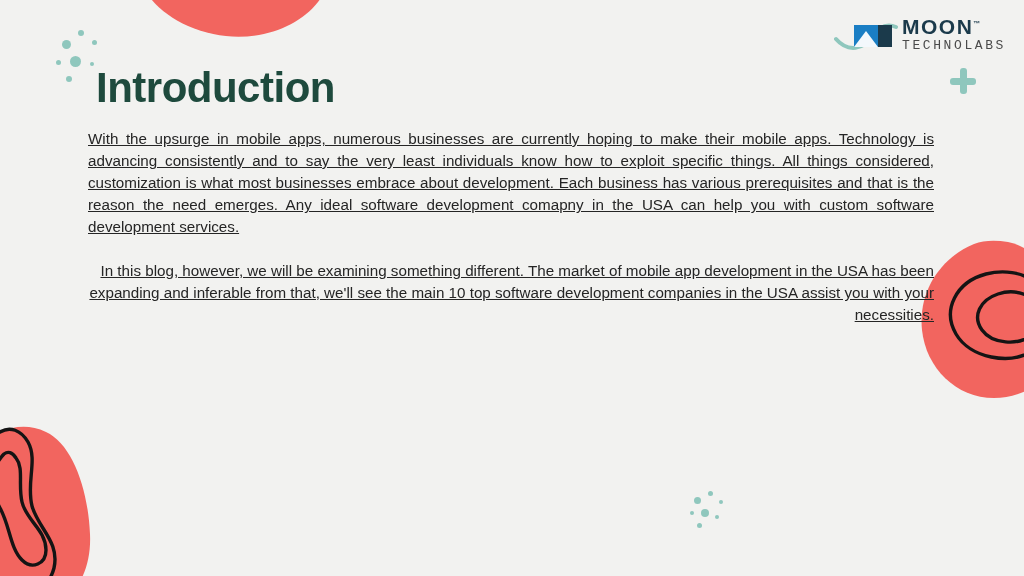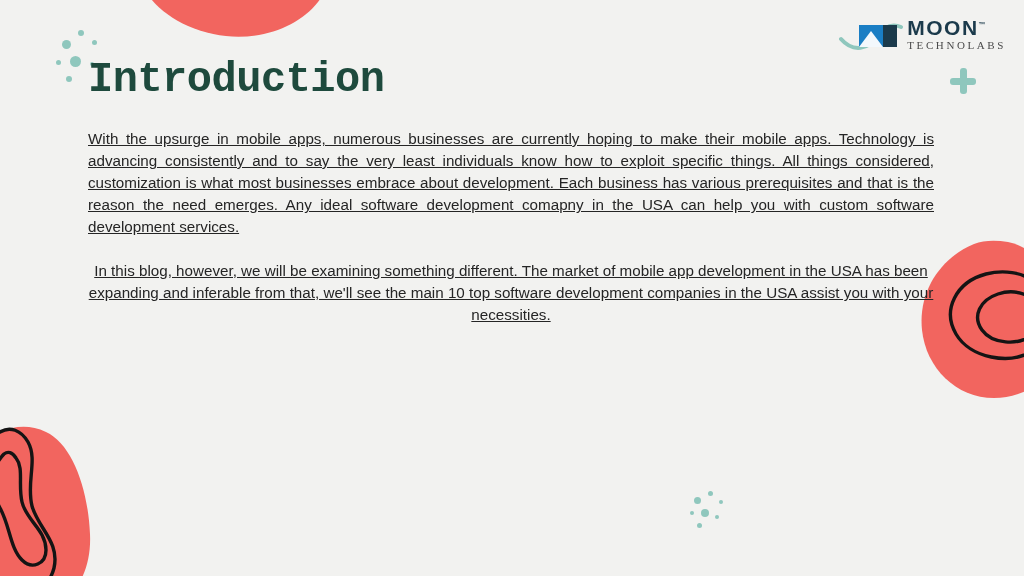--- a/index.html
+++ b/index.html
@@ -112,39 +112,39 @@
     letter-spacing: 1.5px;
     color: #1b3a4b;
     font-family: "Liberation Sans", sans-serif;
   }
   .logo-tm {
     font-size: 7px;
     vertical-align: super;
     letter-spacing: 0;
   }
   .logo-sub {
-    font-size: 11px;
+    font-size: 13px;
     letter-spacing: 2.6px;
     color: #4a4a4a;
     margin-top: 2px;
     text-align: right;
-    font-family: Liberation Serif, serif;
+    font-family: Liberation Mono, monospace;
   }
 
   
   .page-title {
     position: absolute;
     top: 52px;
     left: 84px;
-    font-family: Liberation Mono, monospace;
+    font-family: Liberation Sans, sans-serif;
     font-weight: bold;
     font-size: 42px;
     color: #1e4a3d;
     letter-spacing: -0.5px;
-    margin: 4px;
+    margin: 12px;
   }
 
   
   .body-copy {
     position: absolute;
     top: 128px;
     left: 88px;
     width: 846px;
   }
   .body-copy p {
@@ -152,21 +152,21 @@
     font-size: 15.2px;
     line-height: 1.45;
     color: #252525;
     text-align: justify;
     text-justify: inter-word;
     font-family: "Liberation Sans", sans-serif;
     text-decoration: underline;
   }
   .body-copy p:last-child {
     margin-bottom: 14px;
-    text-align: center;
+    text-align: right;
   }
 </style>
 </head>
 <body>
 
 <div class="slide">
 
   <div class="blob blob-top">
     <svg viewBox="0 0 230 150" width="230" height="150" xmlns="http://www.w3.org/2000/svg">
       <path d="M20,-10 C 0,40 20,90 70,112 C 120,134 175,120 200,88 C 228,52 222,-8 196,-30 C 150,-66 50,-60 20,-10 Z" fill="#f2655f"></path>

